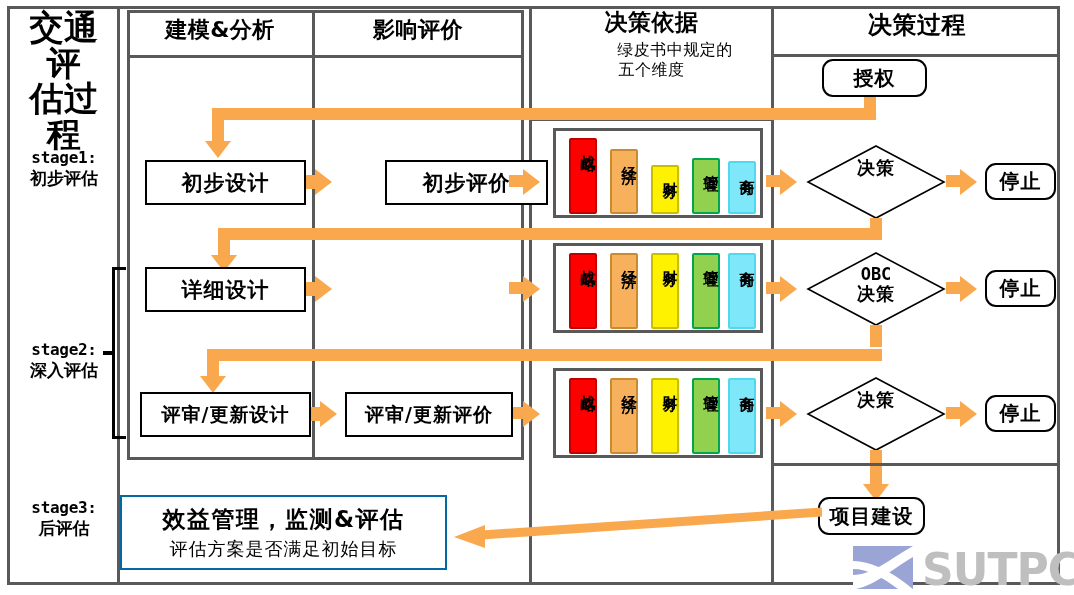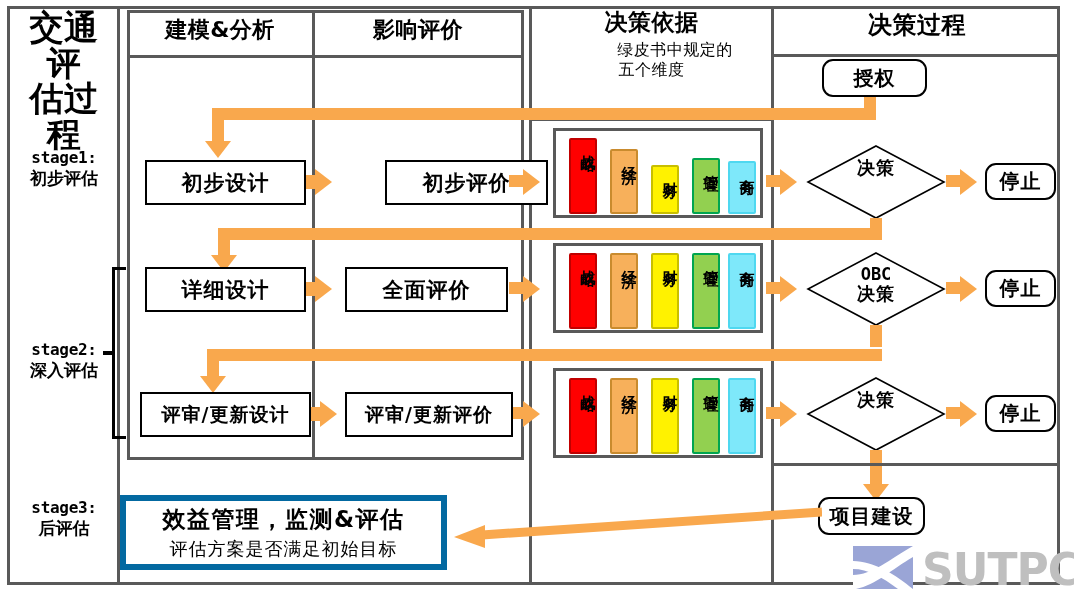--- a/index.html
+++ b/index.html
@@ -66,21 +66,21 @@
   .rbox{
     border:2px solid #000;
     border-radius:11px;
     background:#fff;
     box-sizing:border-box;
     display:flex;align-items:center;justify-content:center;
     font-size:20px;font-weight:bold;color:#000;
     letter-spacing:1px;
   }
   .bigbox{
-    border:6px solid #0369a1;
+    border:2px solid #0369a1;
     background:#fff;
     box-sizing:border-box;
     display:flex;flex-direction:column;
     align-items:center;justify-content:center;
     color:#000;
   }
   .bigbox .l1{font-size:23px;font-weight:bold;letter-spacing:1.5px;}
   .bigbox .l2{font-size:18px;font-weight:normal;letter-spacing:1px;margin-top:2px;}
   .diamond-text{
     position:absolute;
@@ -253,21 +253,20 @@
   <div class="abs rbox" style="left:985px;top:163px;width:71px;height:37px;">停止</div>
 
   <div class="abs oseg" style="left:870px;top:218px;width:12px;height:20px;"></div>
   <div class="abs oseg" style="left:218px;top:228px;width:664px;height:12px;"></div>
   <div class="abs oseg" style="left:218px;top:228px;width:12px;height:32px;"></div>
   <div class="abs arrow-d" style="left:211px;top:255px;"></div>
 
   <div class="abs pbox" style="left:145px;top:267px;width:161px;height:45px;">详细设计</div>
   <div class="abs oseg" style="left:306px;top:282px;width:12px;height:14px;"></div>
   <div class="abs arrow-r" style="left:315px;top:276px;"></div>
-  <div class="abs pbox" style="left:345px;top:267px;width:163px;height:45px;">全面评价</div>
   <div class="abs oseg" style="left:509px;top:282px;width:15px;height:12px;"></div>
   <div class="abs arrow-r" style="left:523px;top:276px;"></div>
 
   <div class="abs barbox" style="left:553px;top:243px;width:210px;height:90px;">
     <div class="bar" style="left:13px;top:7px;width:28px;height:76px;background:#FF0000;border:2px solid #C00000;">
       <span>战略</span>
     </div>
     <div class="bar" style="left:54px;top:7px;width:28px;height:76px;background:#F7B05B;border:2px solid #C98B2E;">
       <span>经济</span>
     </div>

